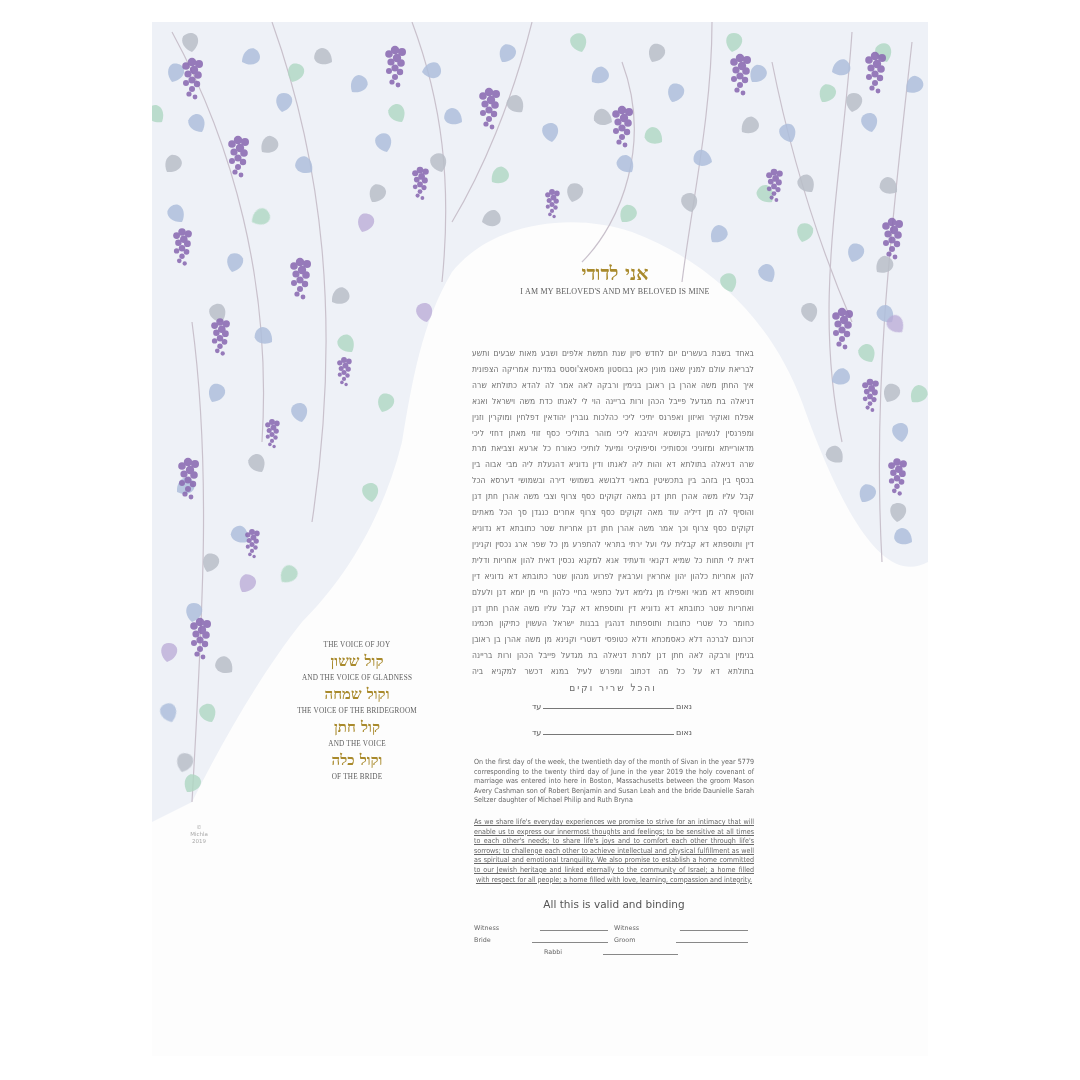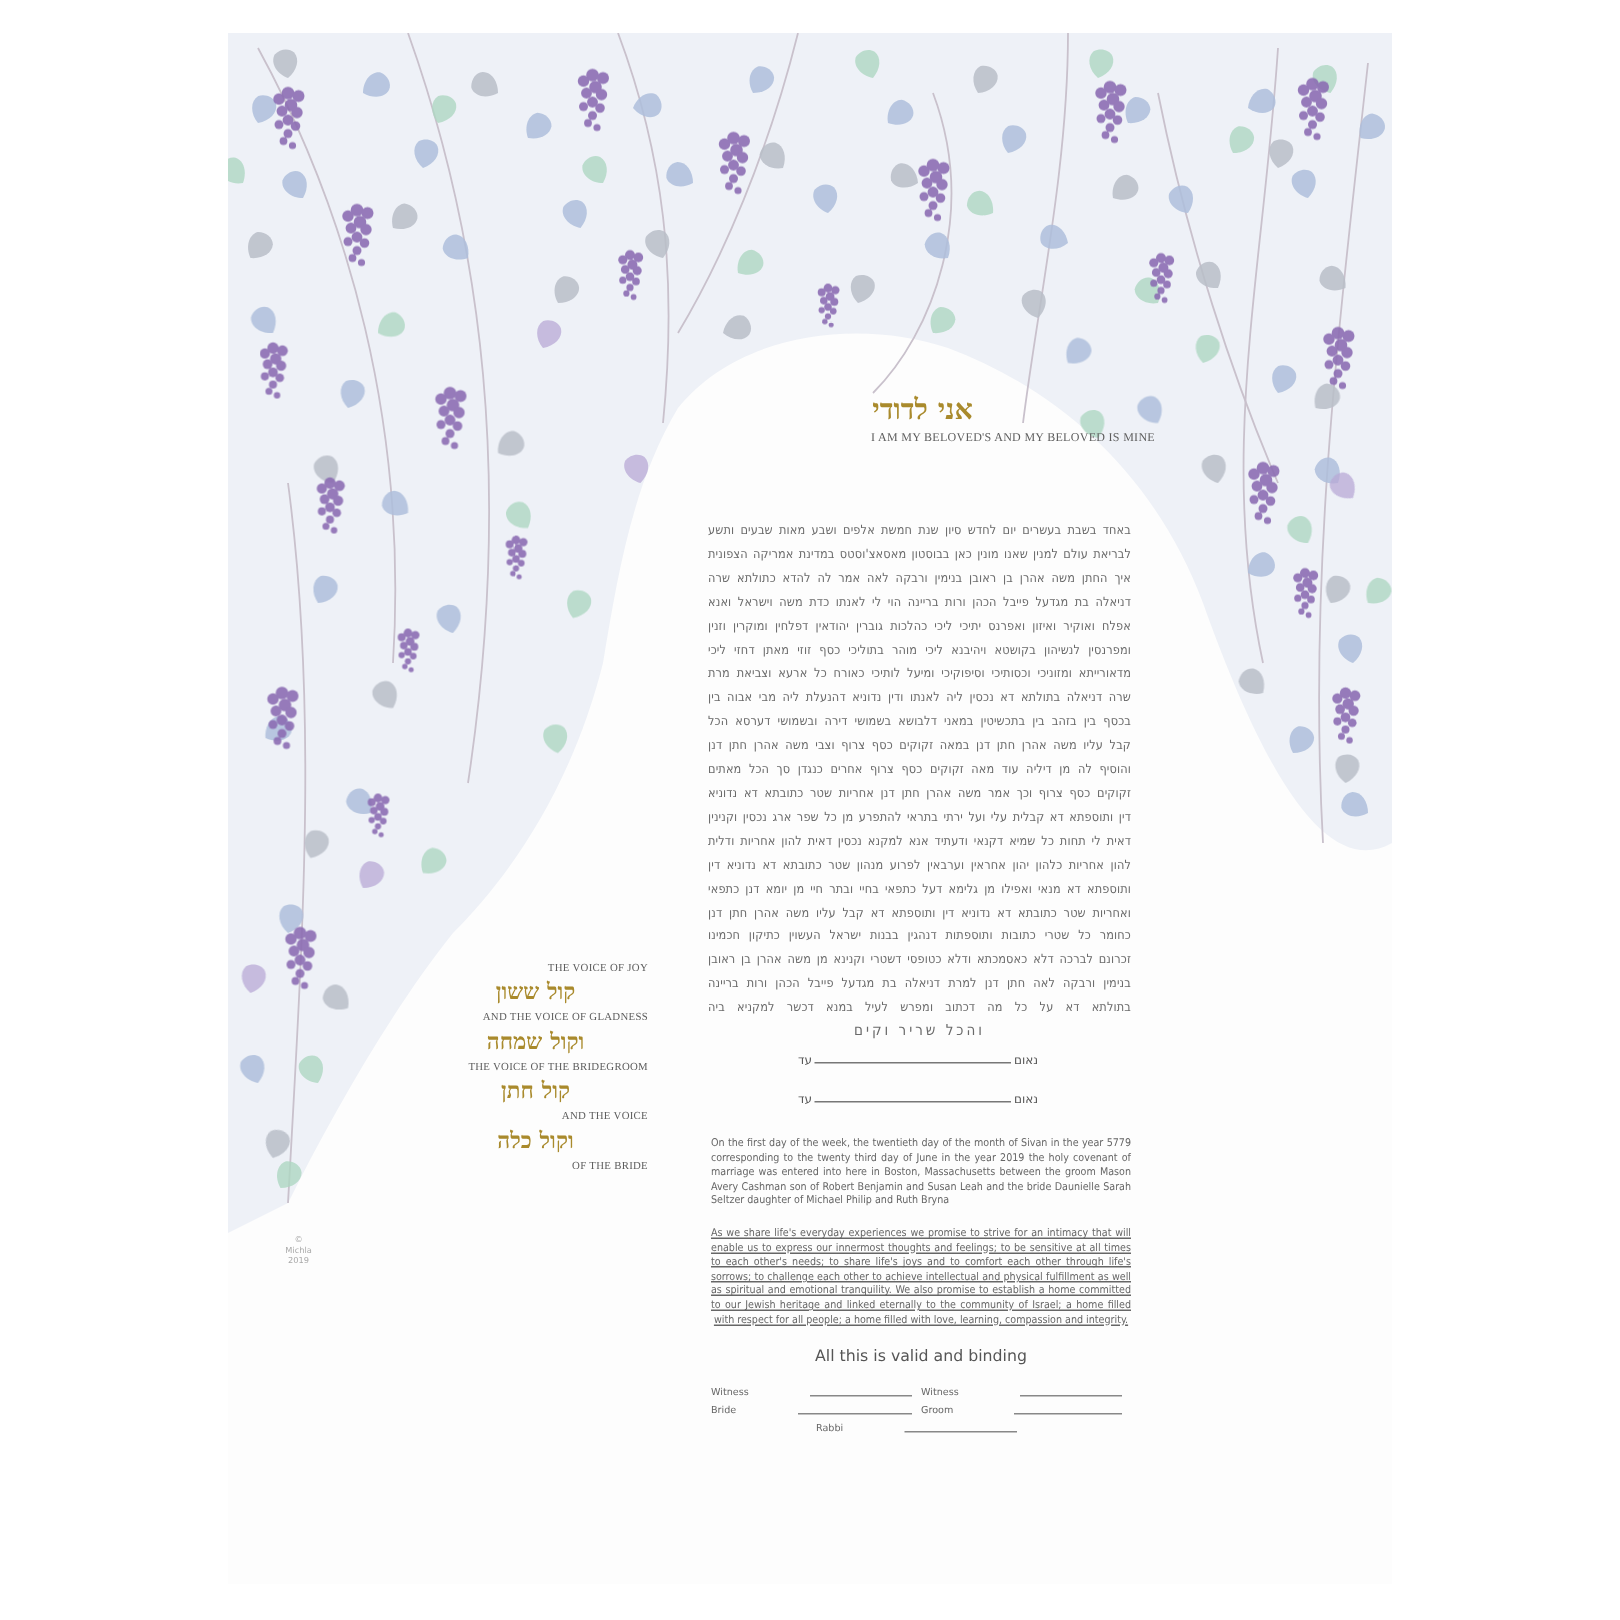--- a/index.html
+++ b/index.html
@@ -1,20 +1,20 @@
 <!DOCTYPE html>
 <html><head>
 <meta charset="utf-8">
 <style>
   html, body { margin:0; padding:0; }
   body { width:1080px; height:1080px; background:#ffffff; position:relative; overflow:hidden; font-family:"Liberation Sans", sans-serif; }
   .paper { position:absolute; left:152px; top:22px; width:776px; height:1034px; background:#fdfdfd; overflow:hidden; }
   .foliage { position:absolute; left:0; top:0; width:776px; height:1034px; }
   .gold { color:#a98a2c; }
-  .caps { color:#5d5d5d; text-transform:uppercase; letter-spacing:0.2px;text-align:right; }
+  .caps { color:#5d5d5d; text-transform:uppercase; letter-spacing:0.2px; }
   .header { position:absolute; left:308px; top:240px; width:310px; text-align:center; }
   .header .heb { font-family:"DejaVu Serif", serif; font-size:19px; font-weight:bold; line-height:22px; direction:rtl; }
   .header .eng { font-family:"Liberation Serif", serif; font-size:8px; line-height:12px; margin:2px 0; }
   .hebrew-body { position:absolute; left:320px; top:324px; width:282px; direction:rtl; text-align:justify; font-family:"DejaVu Sans Condensed","DejaVu Sans", sans-serif; font-size:8.4px; line-height:15.9px; color:#6a6a6a; letter-spacing:0.1px; }
   .hebrew-body .line { display:block; white-space:nowrap; overflow:hidden; text-align-last:justify; }
   .hebrew-body .last { text-align:center; font-size:10px; letter-spacing:2px; text-align-last:center; }
   .witness-heb { position:absolute; left:380px; width:160px; direction:rtl; font-family:"DejaVu Sans", sans-serif; font-size:8px; color:#555; display:flex; justify-content:space-between; align-items:flex-end; }
   .witness-heb .rule { flex:1; border-bottom:1px solid #777; margin:0 2px 2px; height:1px; }
   .eng-body { position:absolute; left:322px; width:280px; font-family:"DejaVu Sans Condensed","DejaVu Sans", sans-serif; font-size:7.1px; line-height:9.6px; color:#666; text-align:justify; }
   .eng-body.second { text-align-last:center;text-decoration:underline; }
@@ -206,29 +206,29 @@
   </div>
 
   <div class="hebrew-body">
     <span class="line">באחד בשבת בעשרים יום לחדש סיון שנת חמשת אלפים ושבע מאות שבעים ותשע</span>
     <span class="line">לבריאת עולם למנין שאנו מונין כאן בבוסטון מאסאצ'וסטס במדינת אמריקה הצפונית</span>
     <span class="line">איך החתן משה אהרן בן ראובן בנימין ורבקה לאה אמר לה להדא כתולתא שרה</span>
     <span class="line">דניאלה בת מגדעל פייבל הכהן ורות בריינה הוי לי לאנתו כדת משה וישראל ואנא</span>
     <span class="line">אפלח ואוקיר ואיזון ואפרנס יתיכי ליכי כהלכות גוברין יהודאין דפלחין ומוקרין וזנין</span>
     <span class="line">ומפרנסין לנשיהון בקושטא ויהיבנא ליכי מוהר בתוליכי כסף זוזי מאתן דחזי ליכי</span>
     <span class="line">מדאורייתא ומזוניכי וכסותיכי וסיפוקיכי ומיעל לותיכי כאורח כל ארעא וצביאת מרת</span>
-    <span class="line">שרה דניאלה בתולתא דא נכסין ליה לאנתו ודין נדוניא דהנעלת ליה מבי אבוה בין</span>
+    <span class="line">שרה דניאלה בתולתא דא והות ליה לאנתו ודין נדוניא דהנעלת ליה מבי אבוה בין</span>
     <span class="line">בכסף בין בזהב בין בתכשיטין במאני דלבושא בשמושי דירה ובשמושי דערסא הכל</span>
     <span class="line">קבל עליו משה אהרן חתן דנן במאה זקוקים כסף צרוף וצבי משה אהרן חתן דנן</span>
     <span class="line">והוסיף לה מן דיליה עוד מאה זקוקים כסף צרוף אחרים כנגדן סך הכל מאתים</span>
     <span class="line">זקוקים כסף צרוף וכך אמר משה אהרן חתן דנן אחריות שטר כתובתא דא נדוניא</span>
     <span class="line">דין ותוספתא דא קבלית עלי ועל ירתי בתראי להתפרע מן כל שפר ארג נכסין וקנינין</span>
     <span class="line">דאית לי תחות כל שמיא דקנאי ודעתיד אנא למקנא נכסין דאית להון אחריות ודלית</span>
     <span class="line">להון אחריות כלהון יהון אחראין וערבאין לפרוע מנהון שטר כתובתא דא נדוניא דין</span>
-    <span class="line">ותוספתא דא מנאי ואפילו מן גלימא דעל כתפאי בחיי ובתר חיי מן יומא דנן כתפאי</span>
+    <span class="line">ותוספתא דא מנאי ואפילו מן גלימא דעל כתפאי בחיי כלהון חיי מן יומא דנן ולעלם</span>
     <span class="line">ואחריות שטר כתובתא דא נדוניא דין ותוספתא דא קבל עליו משה אהרן חתן דנן</span>
     <span class="line">כחומר כל שטרי כתובות ותוספתות דנהגין בבנות ישראל העשוין כתיקון חכמינו</span>
     <span class="line">זכרונם לברכה דלא כאסמכתא ודלא כטופסי דשטרי וקנינא מן משה אהרן בן ראובן</span>
     <span class="line">בנימין ורבקה לאה חתן דנן למרת דניאלה בת מגדעל פייבל הכהן ורות בריינה</span>
     <span class="line">בתולתא דא על כל מה דכתוב ומפרש לעיל במנא דכשר למקניא ביה</span>
     <span class="line last">והכל שריר וקים</span>
   </div>
 
   <div class="witness-heb" style="top:680px;">
     <span>נאום</span>

